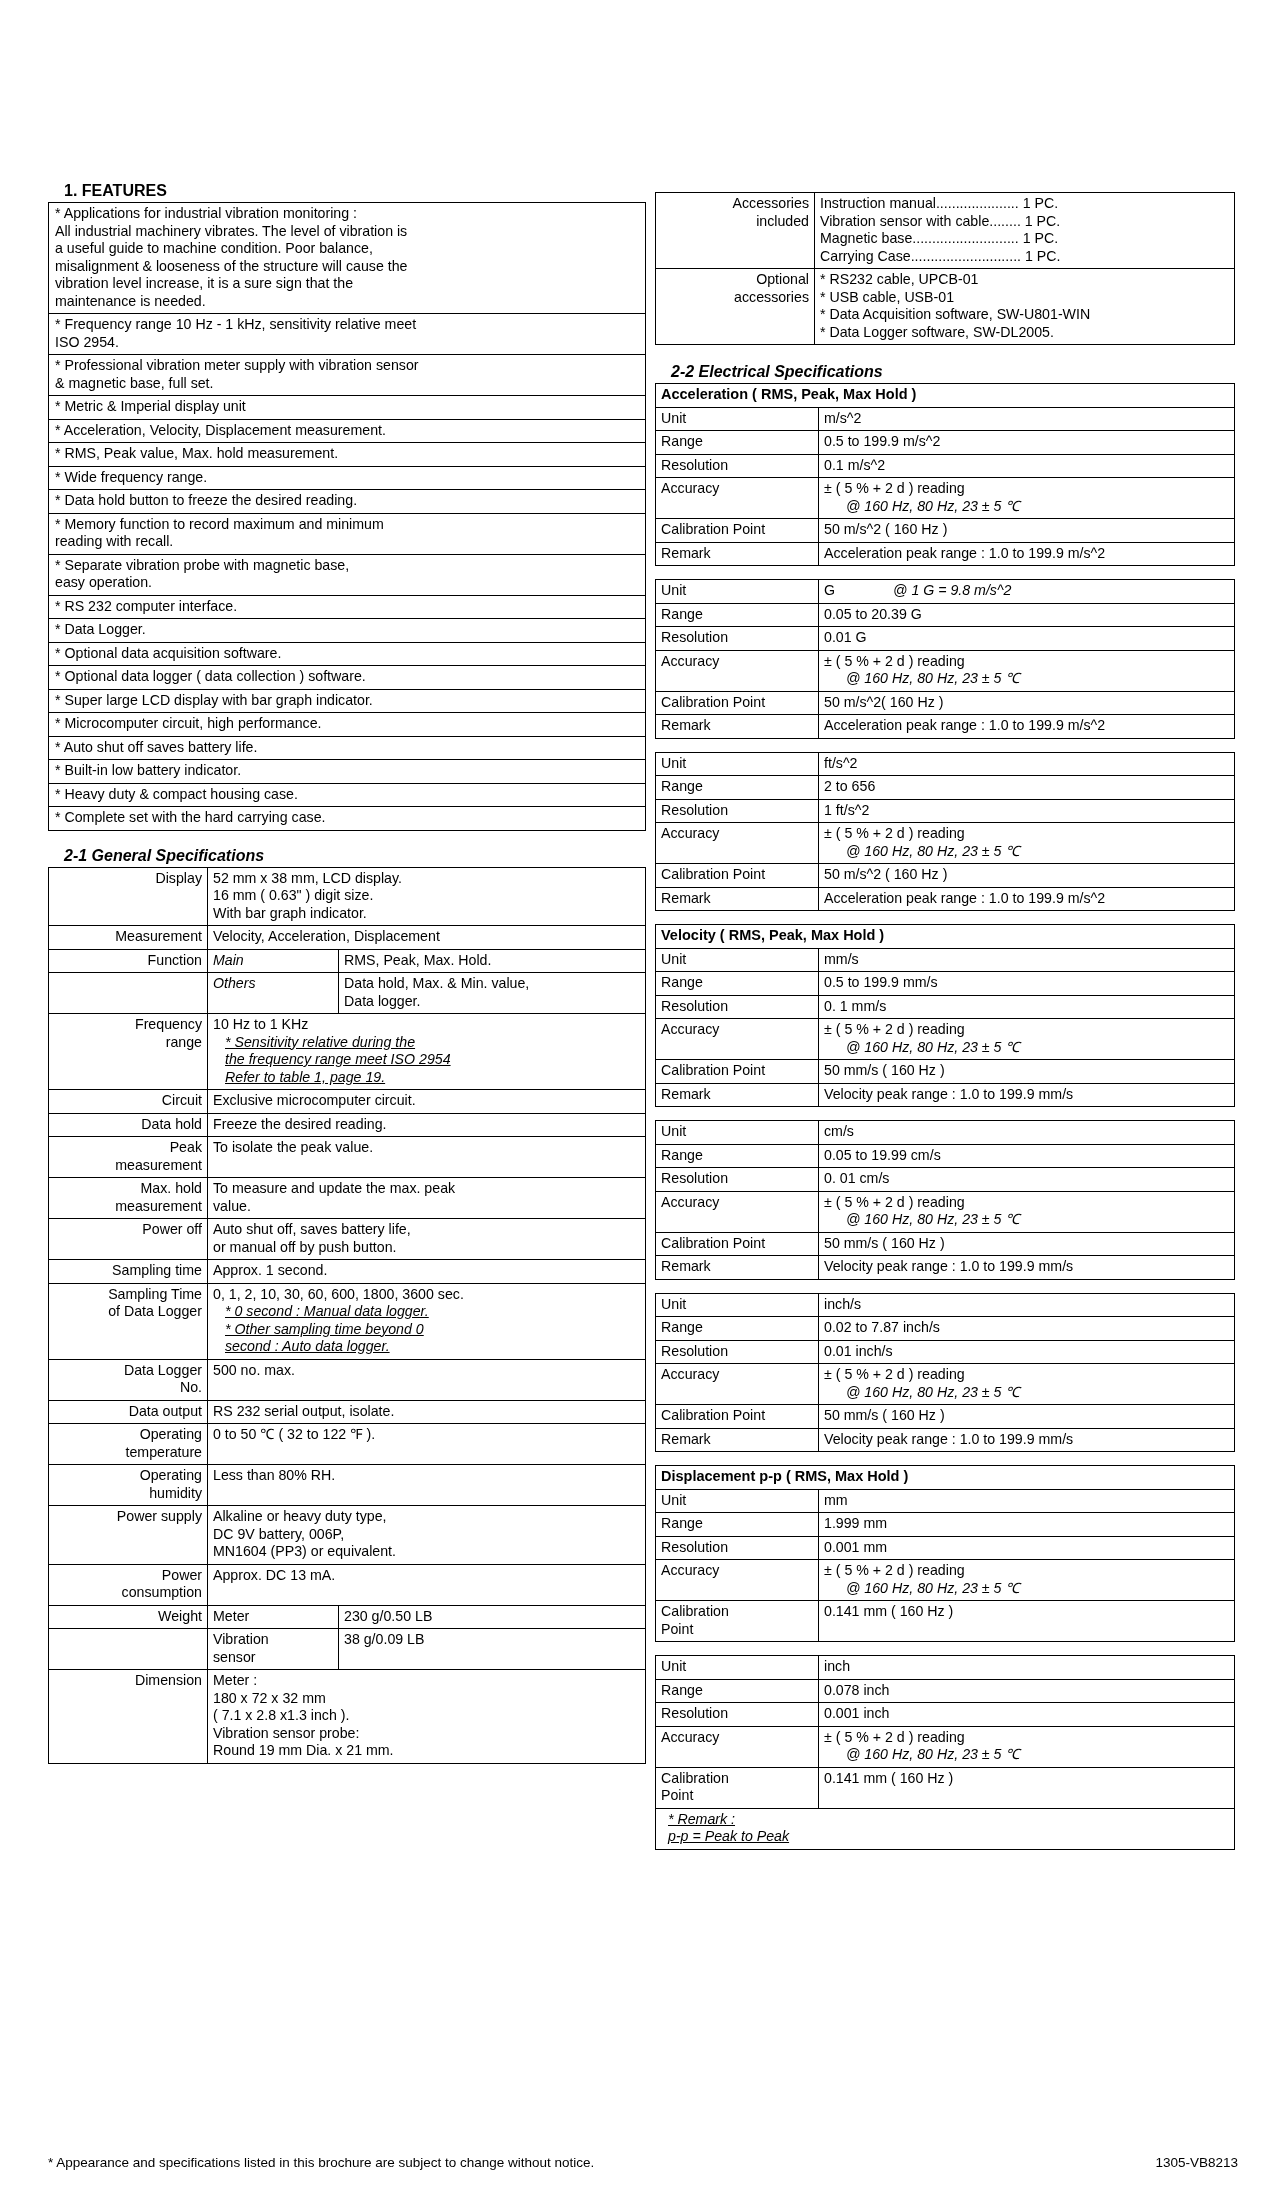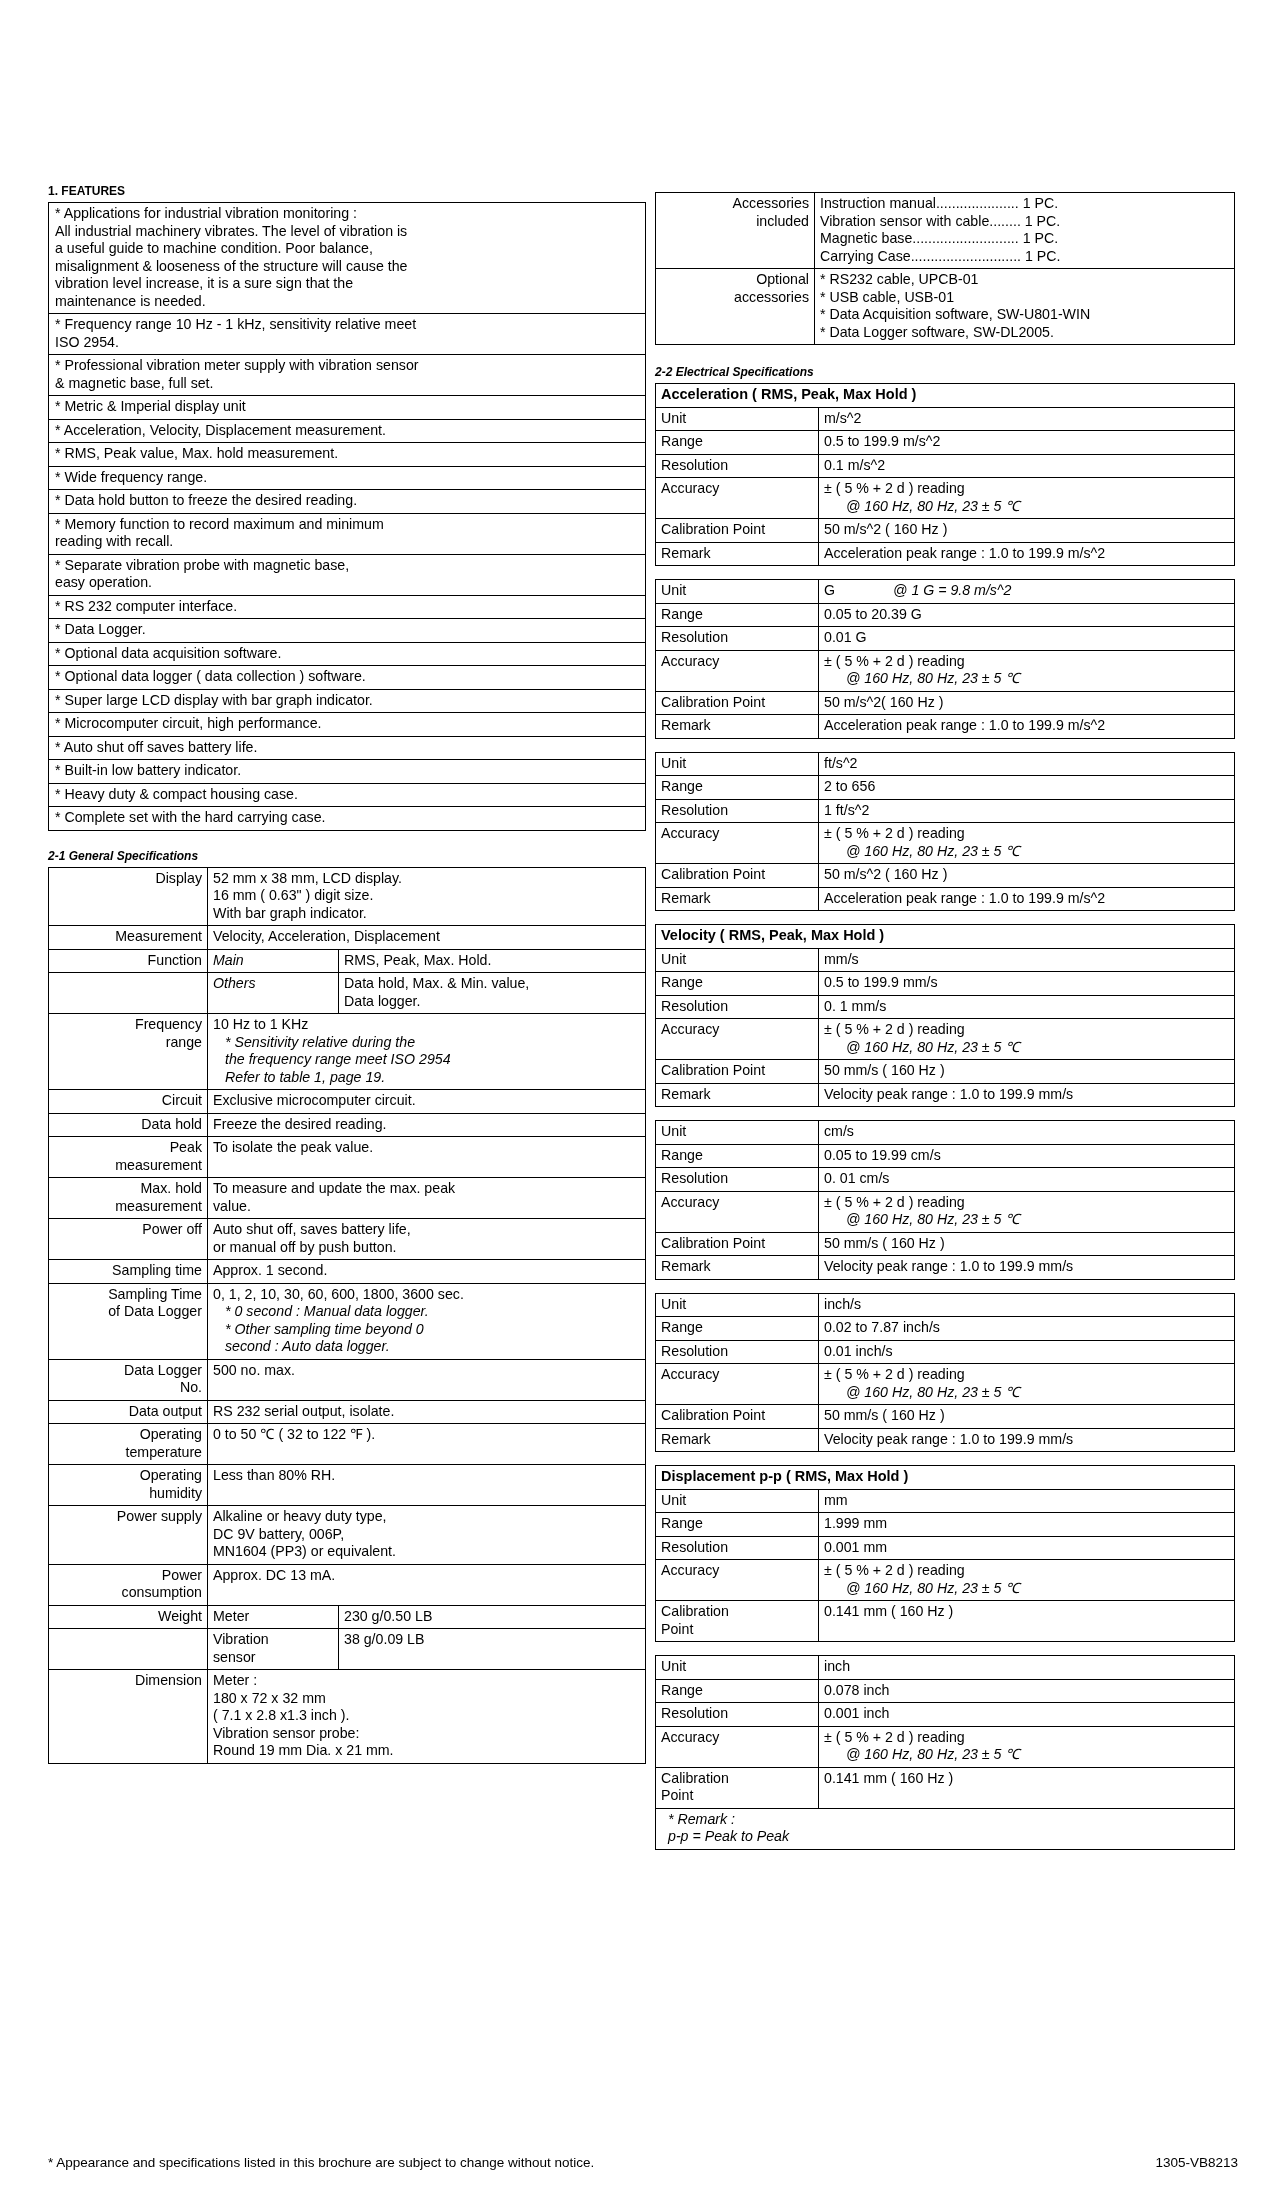--- a/index.html
+++ b/index.html
@@ -57,23 +57,23 @@
     top: 0;
     width: 598px;
   }
   .col-right {
     position: absolute;
     left: 655px;
     top: 10px;
     width: 580px;
   }
   .sec-title {
-    font-size: 12px;
+    font-size: 16px;
     font-weight: bold;
-    margin: 0 0 2px 0;
+    margin: 0 0 2px 16px;
     line-height: 18px;
   }
   .sec-title.italic {
     font-style: italic;
     font-weight: bold;
   }
   
   table.tbl {
     border-collapse: collapse;
     width: 100%;
@@ -86,21 +86,21 @@
     vertical-align: top;
   }
   table.tbl td.nb-t { border-top: none; }
   .feat-cell { padding-left: 6px !important; }
   .ital { font-style: italic; }
   .gap { height: 13px; }
   .spec-head td {
     font-weight: bold;
     font-size: 14.5px;
   }
-  .pad-l { padding-left: 12px !important; }
+  .pad-l { padding-left: 12px !important; text-decoration: underline; }
   .pad-l2 { padding-left: 22px !important; }
   
   .w-lbl { width: 148px; text-align: right; }
   .w-sub { width: 96px; }
   .w-unit { width: 152px; }
   .w-wt1 { width: 120px; }
   
   .footer {
     position: absolute;
     bottom: 16px;

